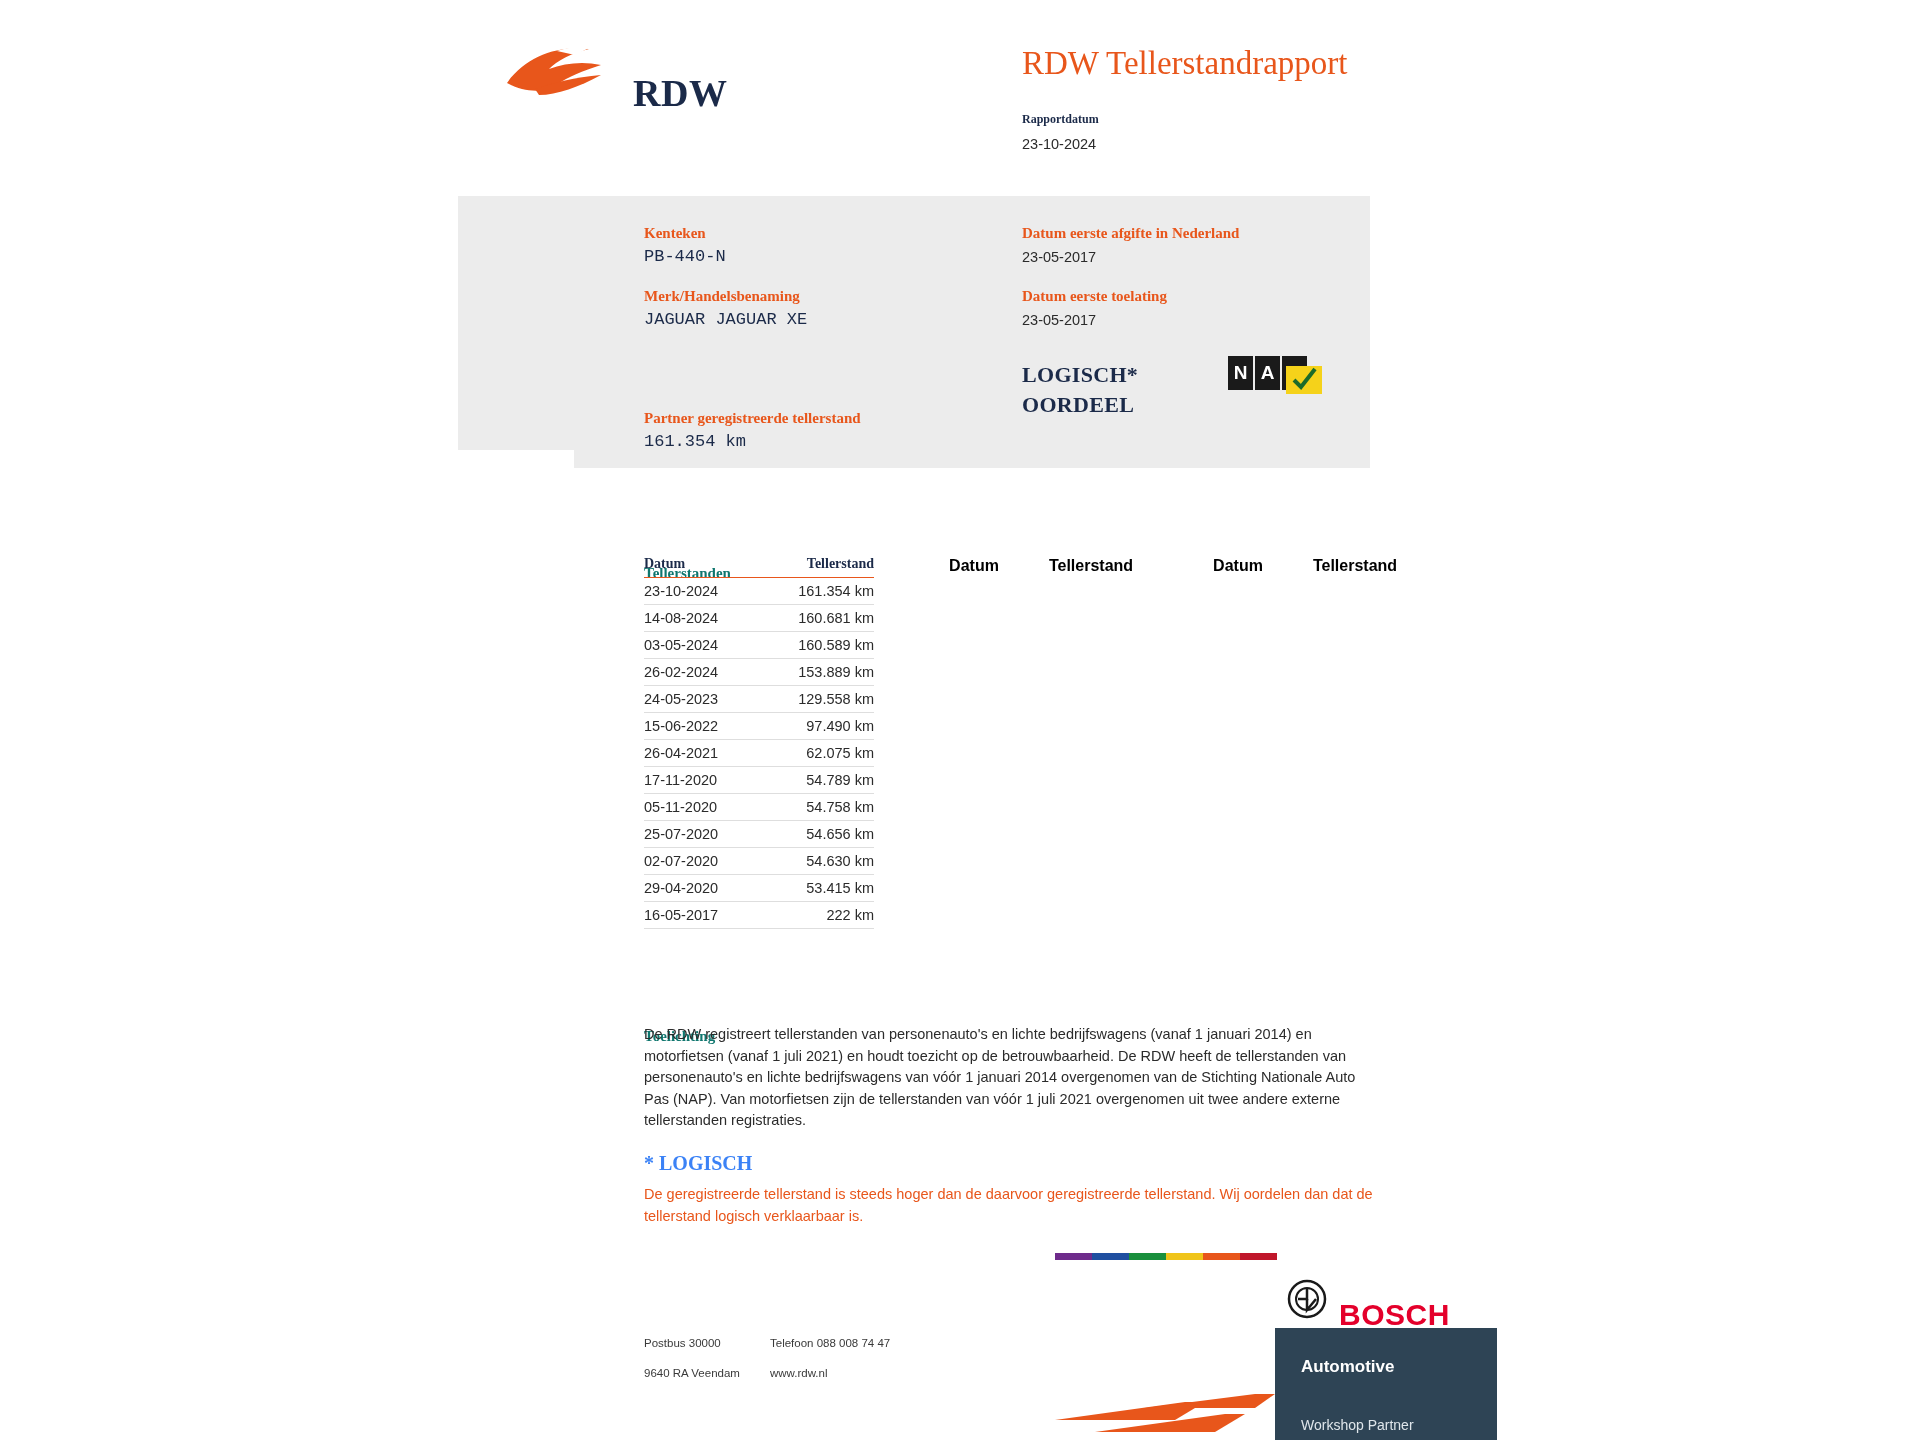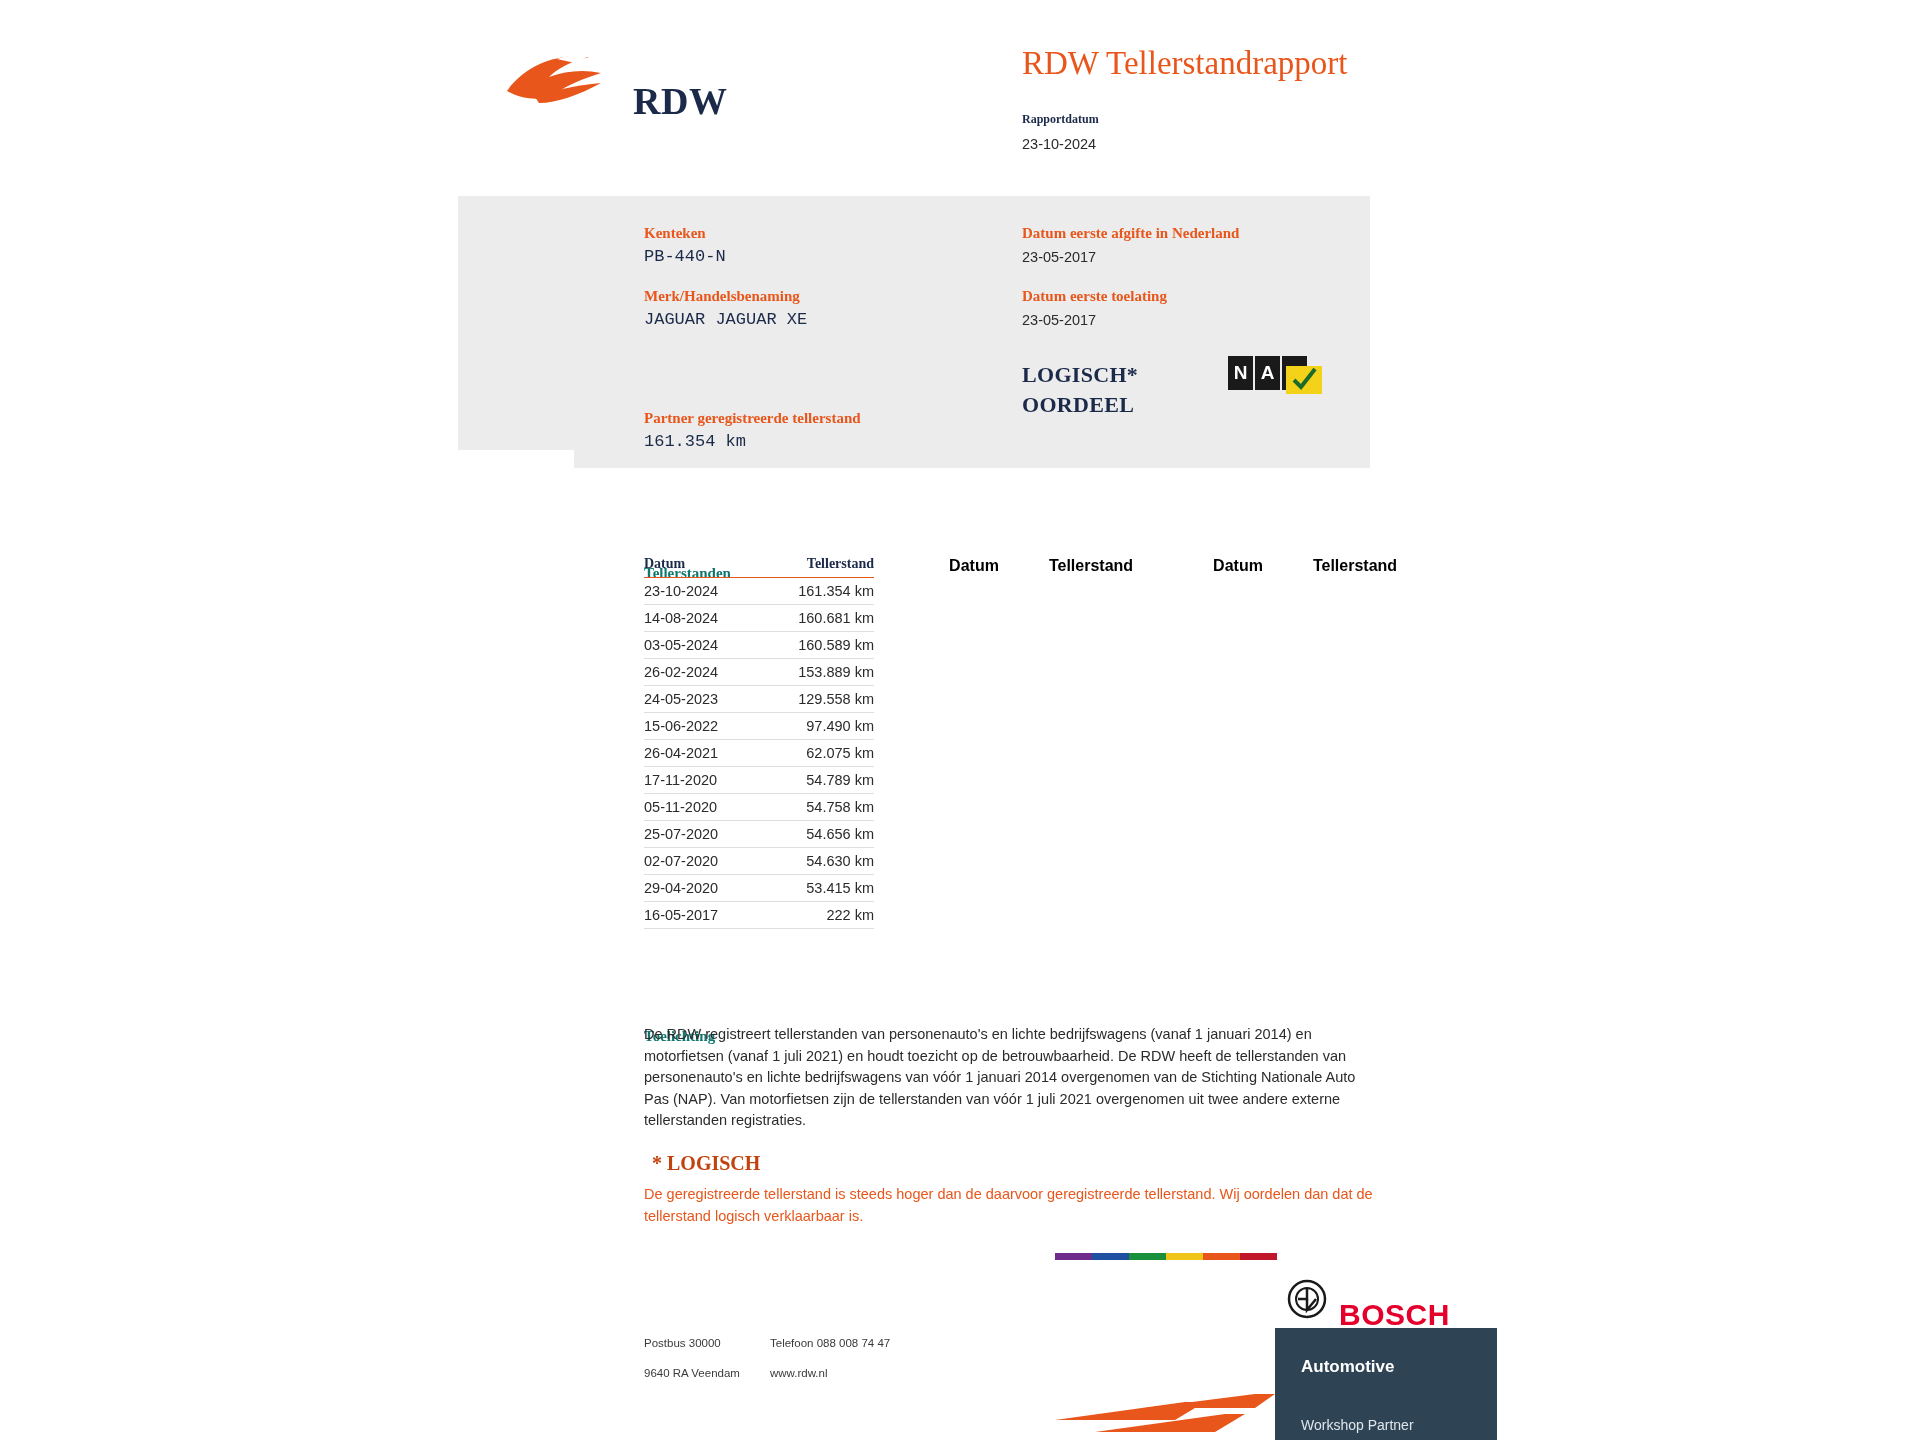--- a/index.html
+++ b/index.html
@@ -14,21 +14,21 @@
   #page {
     position: relative;
     width: 1920px;
     height: 1440px;
     background: #ffffff;
   }
   
   .rdw-logo-wrap {
     position: absolute;
     left: 505px;
-    top: 45px;
+    top: 37px;
     width: 330px;
     height: 70px;
   }
   .rdw-mark {
     position: absolute;
     left: 0;
     top: 6px;
     width: 110px;
     height: 60px;
   }
@@ -192,22 +192,21 @@
     font-size: 14.5px;
     line-height: 21.5px;
     color: #2b2b2b;
     width: 740px;
   }
   .logisch-heading {
     position: absolute;
     font-family: "Liberation Serif", serif;
     font-weight: 700;
     font-size: 20px;
-    color: #c2410c;
-    margin-left: 8px;
+    color: #3b82f6;
   }
   .logisch-text {
     position: absolute;
     font-size: 14.5px;
     line-height: 22px;
     color: #e8561b;
     width: 760px;
   }
 
   

